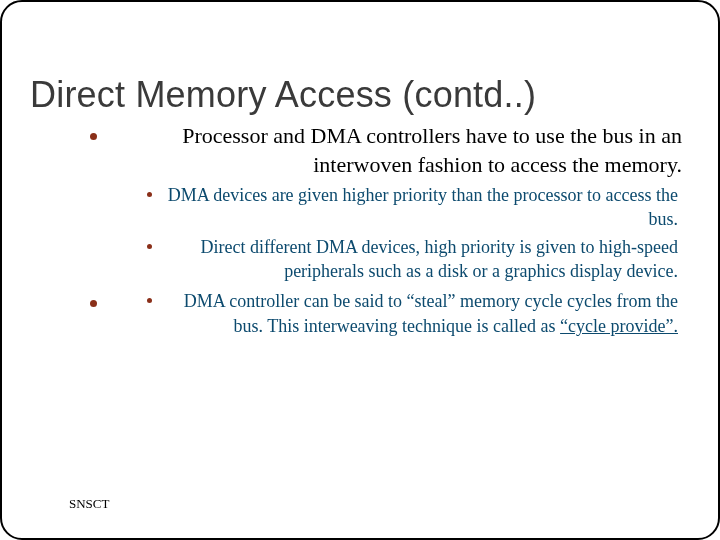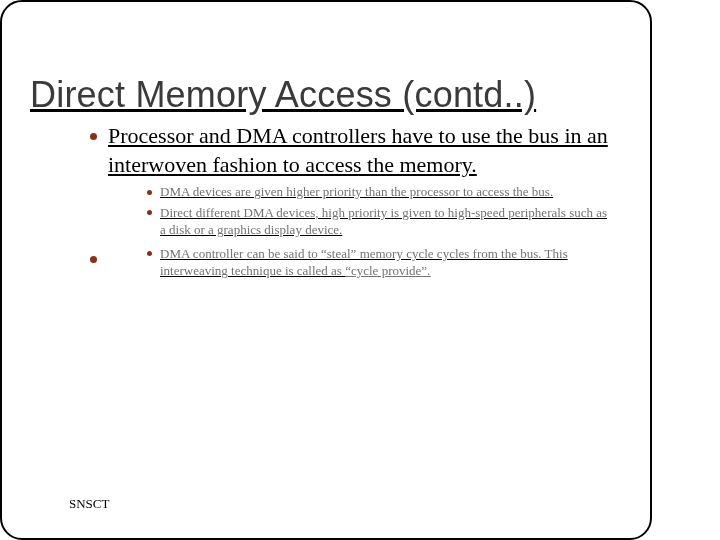--- a/index.html
+++ b/index.html
@@ -6,40 +6,40 @@
     margin: 0;
     padding: 0;
     width: 720px;
     height: 540px;
     background: #ffffff;
     font-family: Georgia, "Times New Roman", serif;
     color: #000000;
   }
   .slide {
     box-sizing: border-box;
-    width: 652px;
+    width: 720px;
     height: 540px;
     padding: 18px 22px 14px 22px;
     border: 2px solid #000000;
     border-radius: 22px;
     position: relative;
-    text-decoration: underline;
   }
   .title {
     font-family: "Segoe UI Light", "Helvetica Neue", Arial, sans-serif;
     font-weight: 300;
     font-size: 36px;
     color: #3a3a3a;
     margin: 54px 0 6px 6px;
     letter-spacing: 0.2px;
   }
   ul {
     list-style: none;
     margin: 0;
     padding: 0;
+    text-align: right;
   }
   li {
     position: relative;
   }
   li::before {
     content: "";
     position: absolute;
     width: 6px;
     height: 6px;
     background: #8a2f19;
@@ -59,24 +59,24 @@
   ul.level1 > li::before {
     width: 7px;
     height: 7px;
     left: -18px;
     top: 0.5em;
   }
   ul.level2 {
     margin: 4px 4px 6px 20px;
   }
   ul.level2 > li {
-    font-size: 13px;
+    font-size: 18px;
     line-height: 1.35;
     margin-bottom: 3px;
-    color: #737373;
+    color: #0c4a6e;
     margin-left: 32px;
   }
   ul.level2 > li::before {
     width: 5px;
     height: 5px;
     left: -13px;
     top: 0.5em;
   }
   .u {
     text-decoration: underline;

